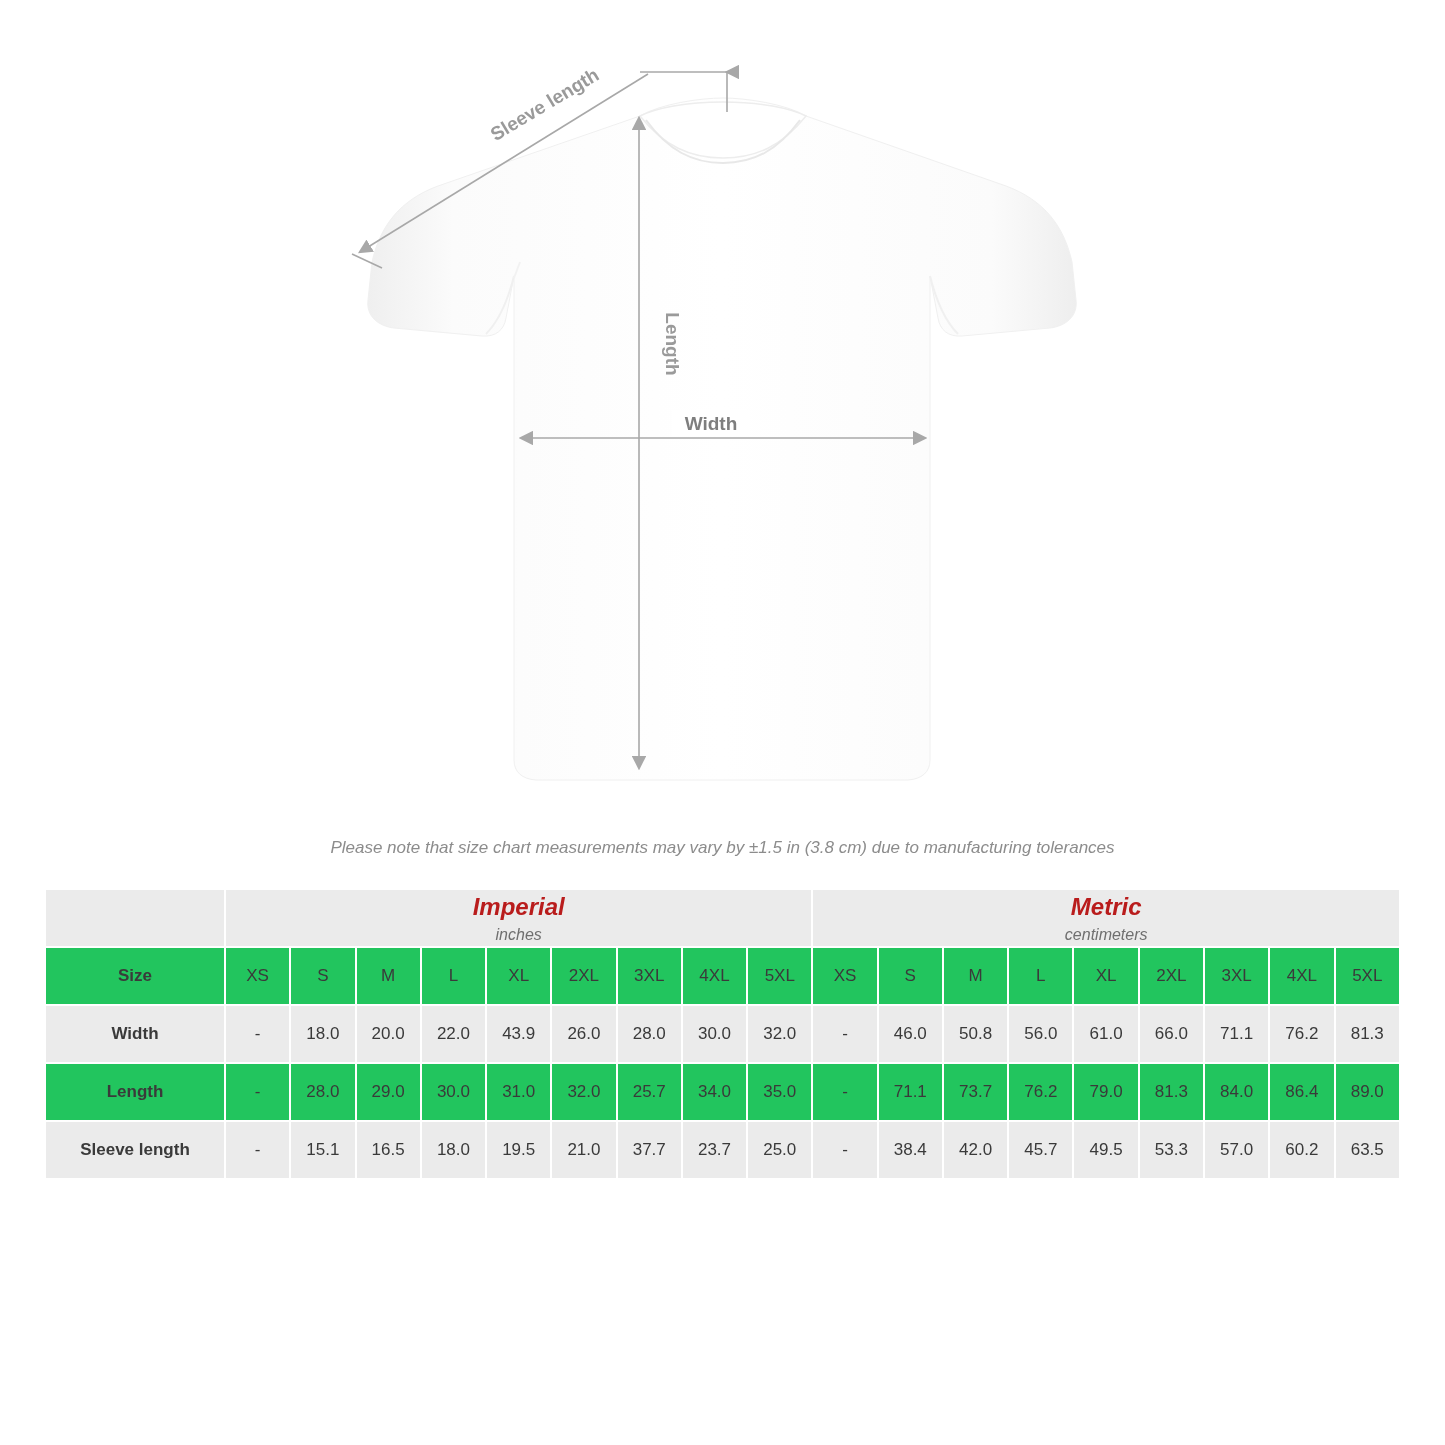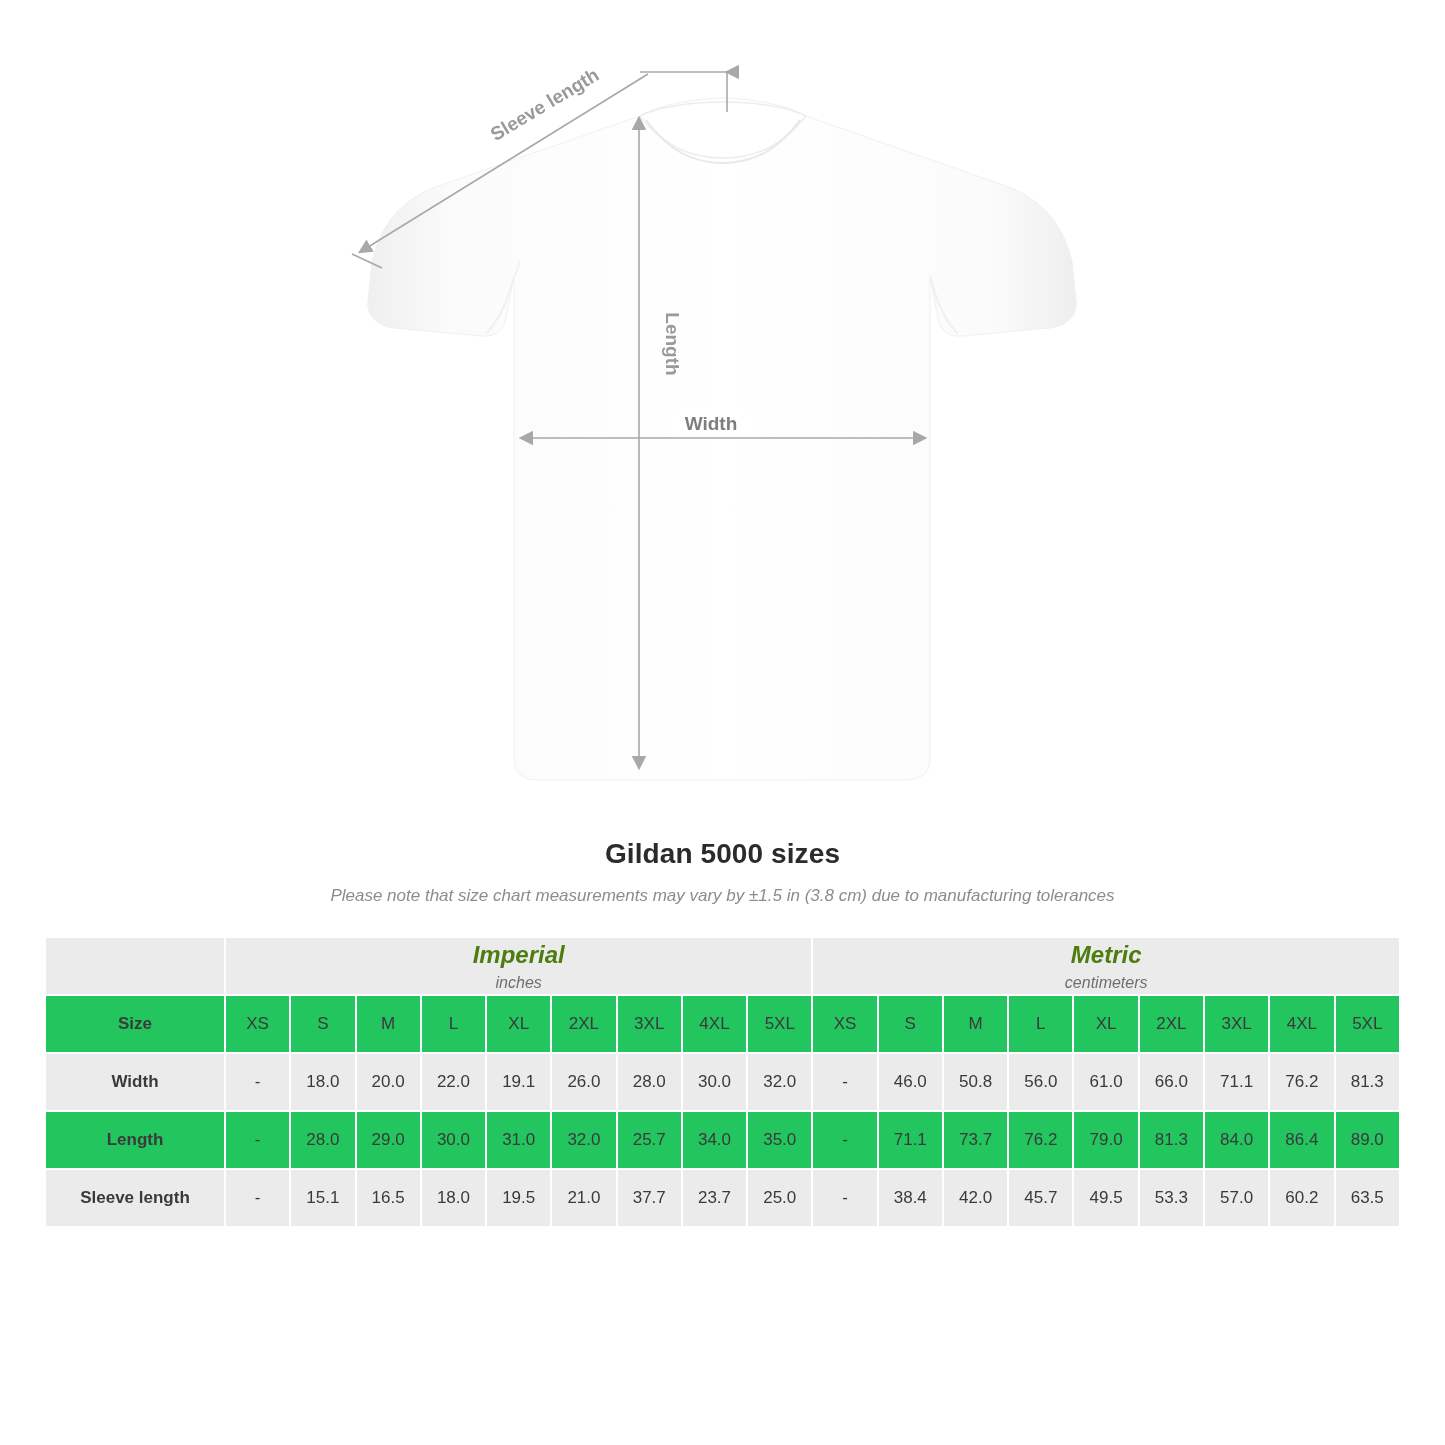--- a/index.html
+++ b/index.html
@@ -70,21 +70,21 @@
     height: 56px;
   }
   .unit-header td {
     background: #ebebeb;
     height: 108px;
   }
   .unit-name {
     font-size: 24px;
     font-style: italic;
     font-weight: bold;
-    color: #4d7c0f;
+    color: #b91c1c;
     line-height: 1.25;
   }
   .unit-sub {
     font-size: 16px;
     font-style: italic;
     color: #6f6f6f;
     margin-top: 4px;
   }
   .row-label {
     font-weight: bold;
@@ -171,21 +171,20 @@
 
       <g stroke="#a8a8a8" fill="none" stroke-width="1.6">
         <path d="M521 438 L 925 438" marker-start="url(#arrowStart)" marker-end="url(#arrowEnd)"></path>
       </g>
       <rect x="672" y="410" width="78" height="26" fill="#ffffff"></rect>
       <text x="711" y="430" font-family="Liberation Sans, sans-serif" font-size="19" font-weight="bold" fill="#7e7e7e" text-anchor="middle">Width</text>
     </svg>
   </div>
 
   <div class="title-block">
-    <div class="chart-title">Gildan 5000 sizes</div>
     <div class="chart-note">Please note that size chart measurements may vary by ±1.5 in (3.8 cm) due to manufacturing tolerances</div>
   </div>
 
   <div class="table-wrap">
     <table class="size-table">
       <tbody id="table-body">
           <tr class="unit-header">
             <td class="first-col"></td>
             <td colspan="9">
               <div class="unit-name">Imperial</div>
@@ -216,21 +215,21 @@
             <td class="data-col hdr-cell cell-white">3XL</td>
             <td class="data-col hdr-cell cell-white">4XL</td>
             <td class="data-col hdr-cell cell-white">5XL</td>
           </tr>
           <tr class="band-grey">
             <td class="first-col row-label cell-grey">Width</td>
             <td class="data-col cell-grey">-</td>
             <td class="data-col cell-grey">18.0</td>
             <td class="data-col cell-grey">20.0</td>
             <td class="data-col cell-grey">22.0</td>
-            <td class="data-col cell-grey">19.1</td>
+            <td class="data-col cell-grey">43.9</td>
             <td class="data-col cell-grey">26.0</td>
             <td class="data-col cell-grey">28.0</td>
             <td class="data-col cell-grey">30.0</td>
             <td class="data-col cell-grey">32.0</td>
             <td class="data-col cell-grey">-</td>
             <td class="data-col cell-grey">46.0</td>
             <td class="data-col cell-grey">50.8</td>
             <td class="data-col cell-grey">56.0</td>
             <td class="data-col cell-grey">61.0</td>
             <td class="data-col cell-grey">66.0</td>

